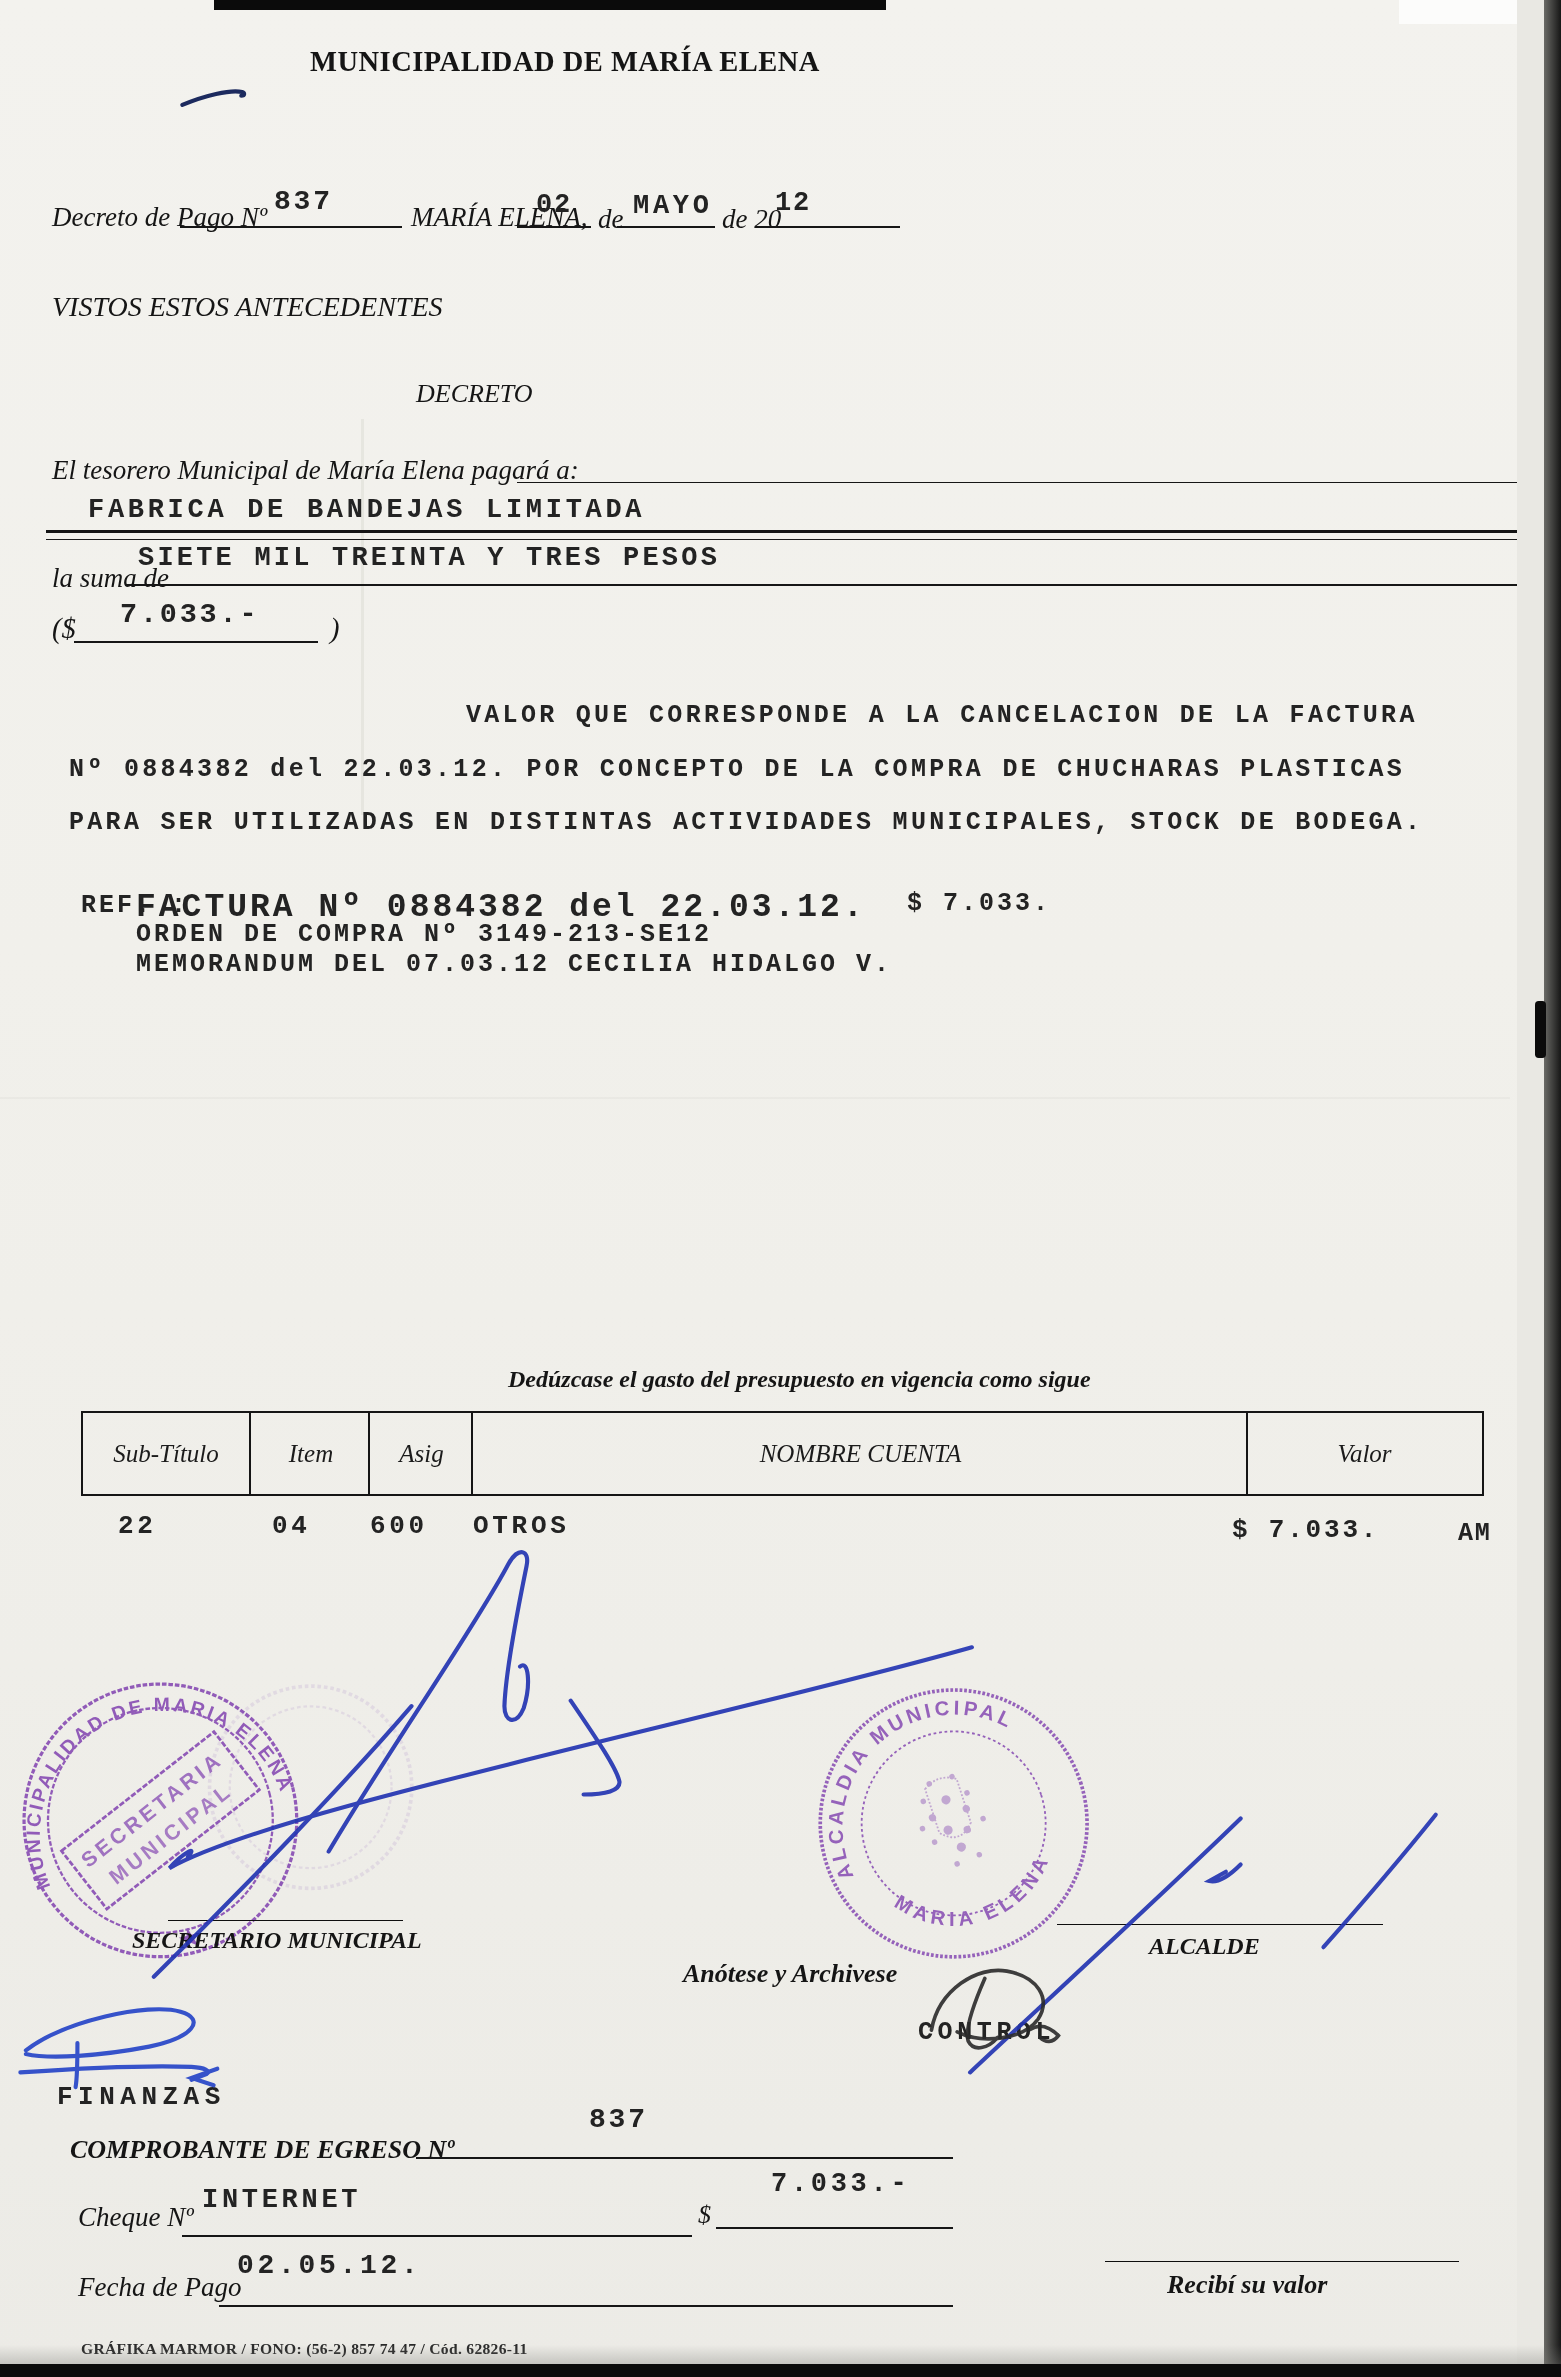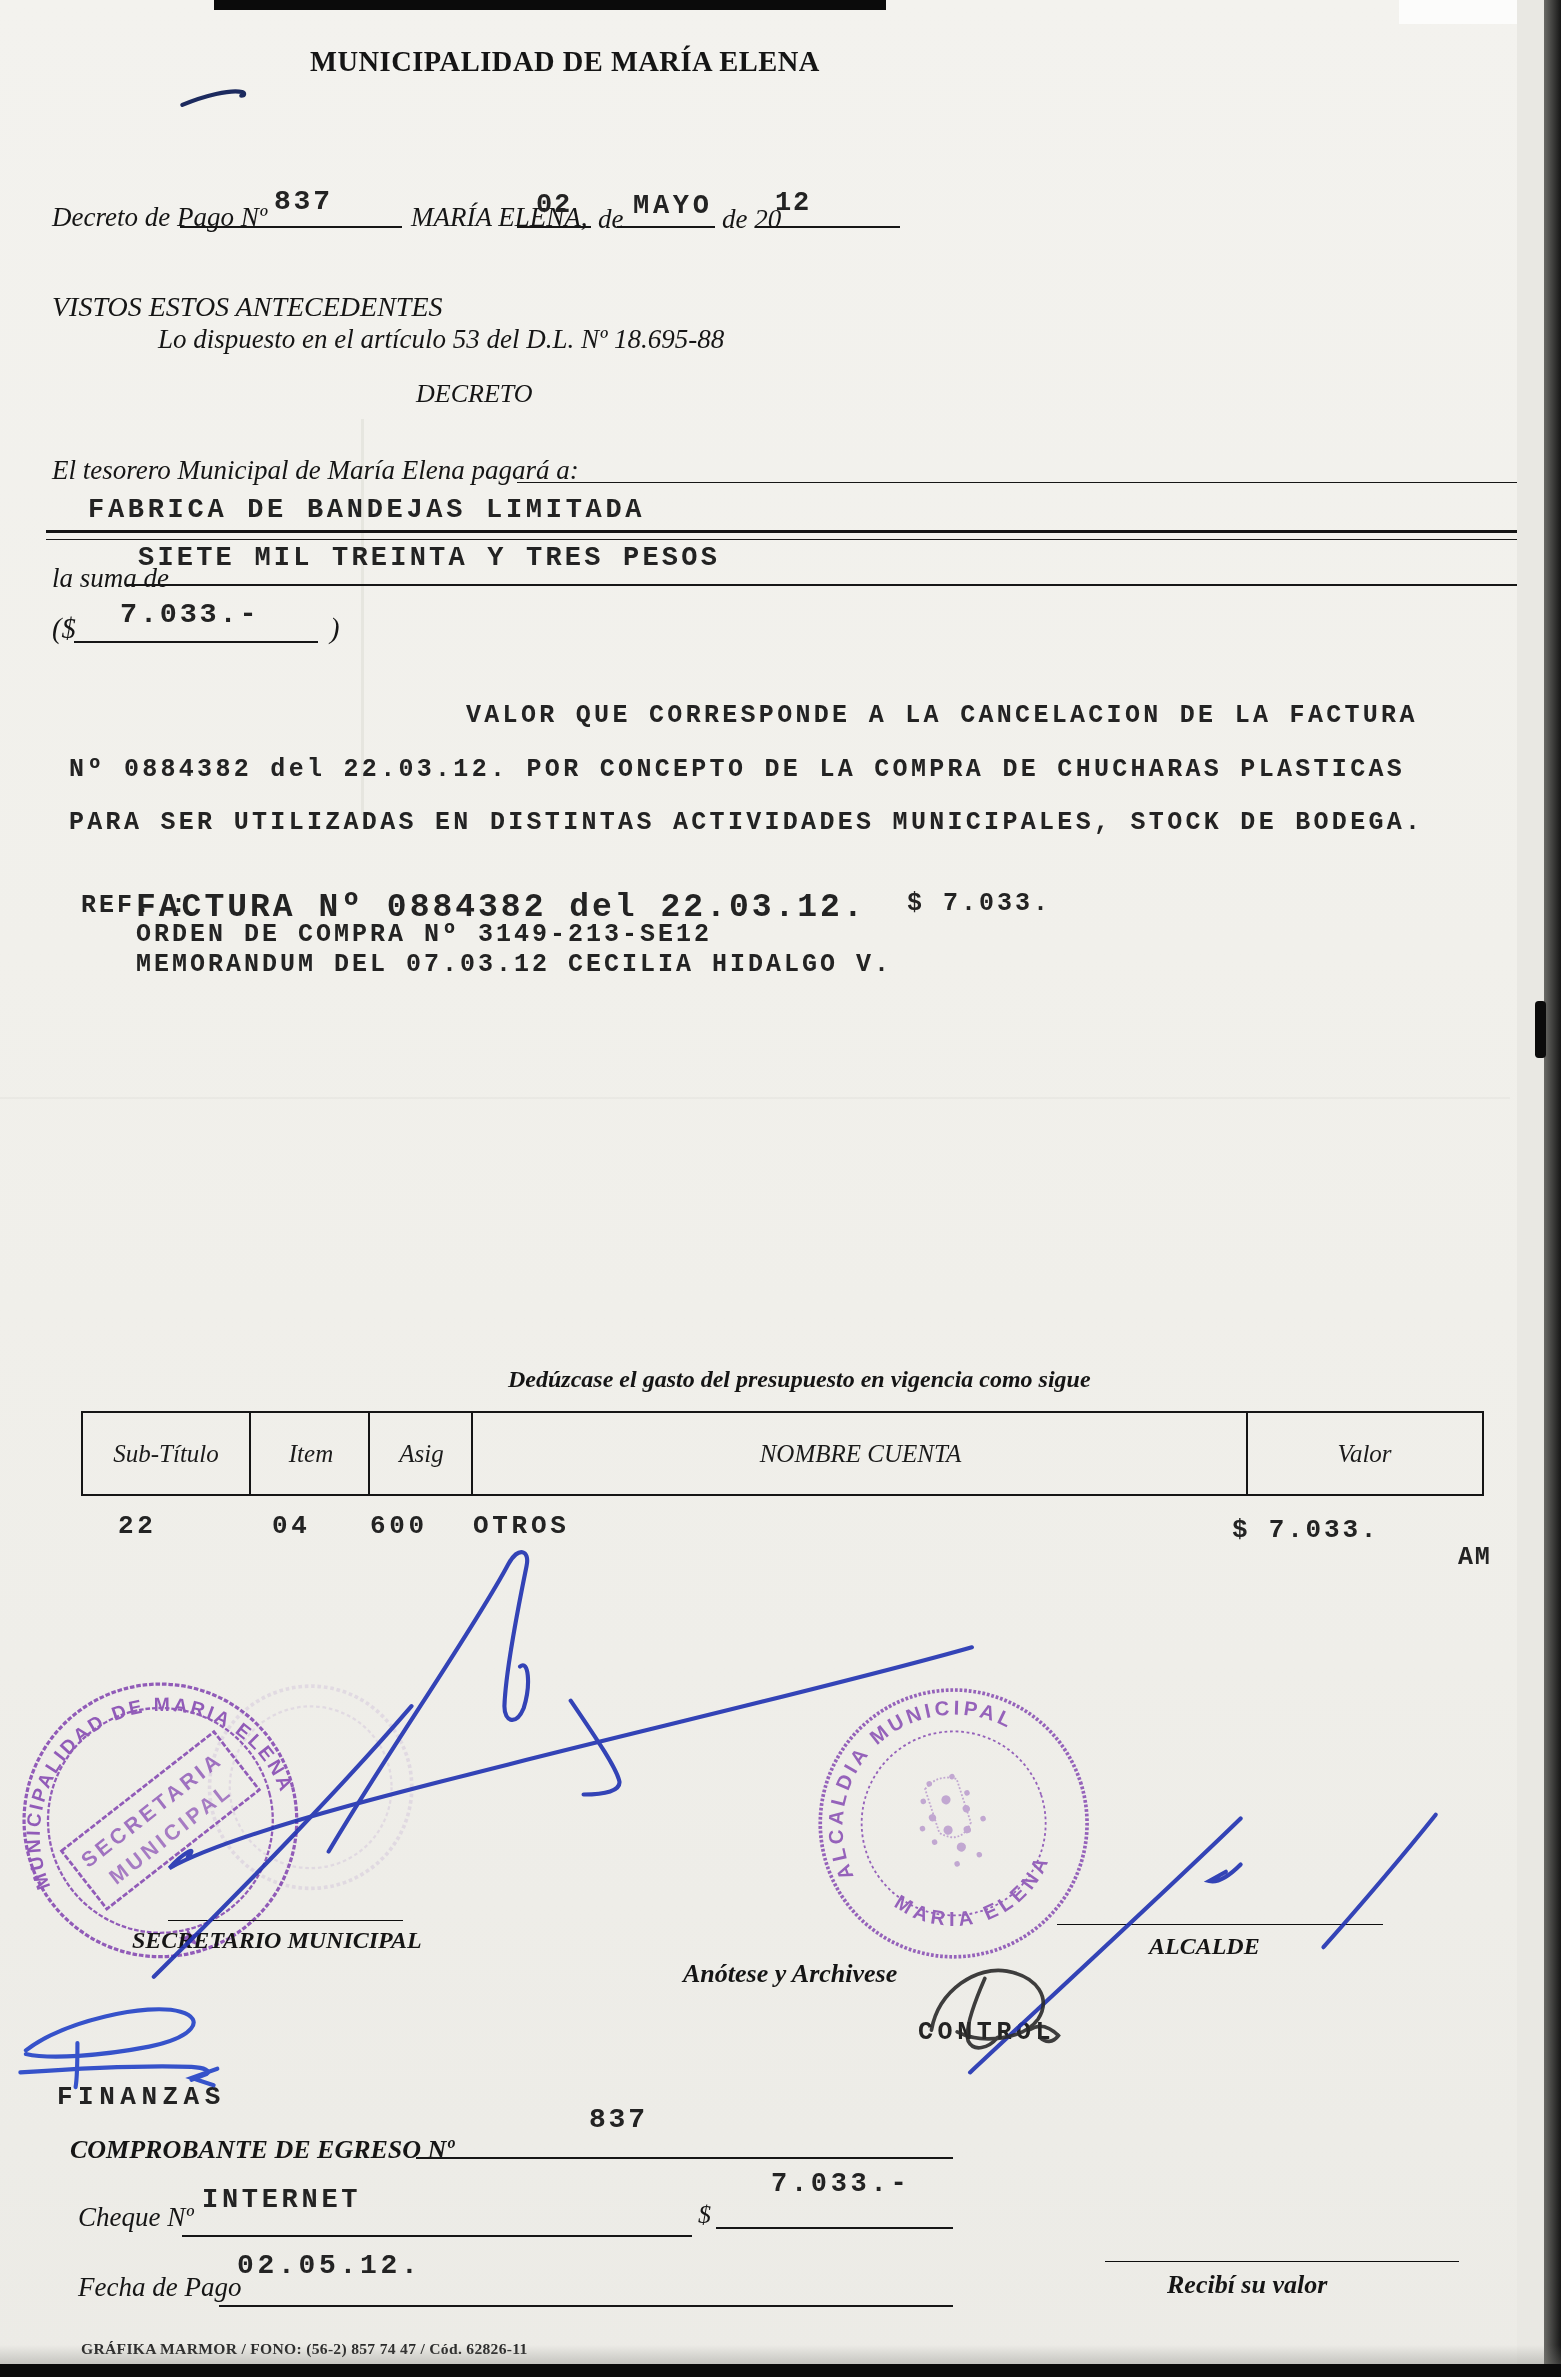--- a/index.html
+++ b/index.html
@@ -47,21 +47,20 @@
 
   <div class="abs lbl" style="left:598px;top:204px;">de</div>
   <div class="abs typed typed-b" style="left:633px;top:191px;font-size:27px;letter-spacing:3.7px;">MAYO</div>
   <div class="abs rule" style="left:617px;top:226px;width:98px;"></div>
 
   <div class="abs lbl" style="left:722px;top:204px;">de 20</div>
   <div class="abs typed typed-b" style="left:775px;top:188px;font-size:27px;letter-spacing:1.8px;">12</div>
   <div class="abs rule" style="left:764px;top:226px;width:136px;"></div>
 
   <div class="abs lbl" style="left:52px;top:291px;font-size:28px;">VISTOS ESTOS ANTECEDENTES</div>
-  <div class="abs lbl" style="left:158px;top:324px;">Lo dispuesto en el artículo 53 del D.L. Nº 18.695-88</div>
   <div class="abs lbl" style="left:416px;top:379px;font-size:26px;">DECRETO</div>
 
   <div class="abs lbl" style="left:52px;top:455px;">El tesorero Municipal de María Elena pagará a:</div>
   <div class="abs rule-thin" style="left:517px;top:482px;width:1009px;"></div>
 
   <div class="abs typed" style="left:88px;top:495px;font-size:27px;letter-spacing:3.7px;">FABRICA DE BANDEJAS LIMITADA</div>
   <div class="abs" style="left:46px;top:530px;width:1482px;height:6.4px;border-top:3.7px solid #141414;border-bottom:1.8px solid #1a1a1a;"></div>
 
   <div class="abs typed" style="left:138px;top:543px;font-size:27px;letter-spacing:3.2px;">SIETE MIL TREINTA Y TRES PESOS</div>
   <div class="abs lbl" style="left:52px;top:563px;">la suma de</div>
@@ -90,21 +89,21 @@
     <div class="tcell thead" style="left:285px;width:103px;">Asig</div>
     <div class="tcell thead" style="left:388px;width:775px;">NOMBRE CUENTA</div>
     <div class="tcell thead" style="left:1163px;width:233px;">Valor</div>
   </div>
 
   <div class="abs typed" style="left:118px;top:1511px;font-size:26px;letter-spacing:3.7px;">22</div>
   <div class="abs typed" style="left:272px;top:1511px;font-size:26px;letter-spacing:3.7px;">04</div>
   <div class="abs typed" style="left:370px;top:1511px;font-size:26px;letter-spacing:3.7px;">600</div>
   <div class="abs typed" style="left:473px;top:1511px;font-size:26px;letter-spacing:3.7px;">OTROS</div>
   <div class="abs typed" style="left:1232px;top:1515px;font-size:26px;letter-spacing:2.8px;">$ 7.033.</div>
-  <div class="abs typed" style="left:1458px;top:1519px;font-size:25px;letter-spacing:1.8px;margin-top:24px;">AM</div>
+  <div class="abs typed" style="left:1458px;top:1519px;font-size:25px;letter-spacing:1.8px;">AM</div>
 
   <svg class="abs" style="left:193px;top:1675px;" width="239" height="230" viewBox="0 0 260 250">
     <g stroke="#8c5cb8" fill="none" opacity="0.13">
       <circle cx="128" cy="122" r="110" stroke-width="4" stroke-dasharray="4 3"></circle>
       <circle cx="128" cy="122" r="88" stroke-width="2.5" stroke-dasharray="4 3"></circle>
     </g>
   </svg>
 
   <svg class="abs" style="left:13px;top:1673px;" width="304" height="304" viewBox="0 0 330 330">
     <g transform="rotate(-14 160 160)" opacity="0.82">

